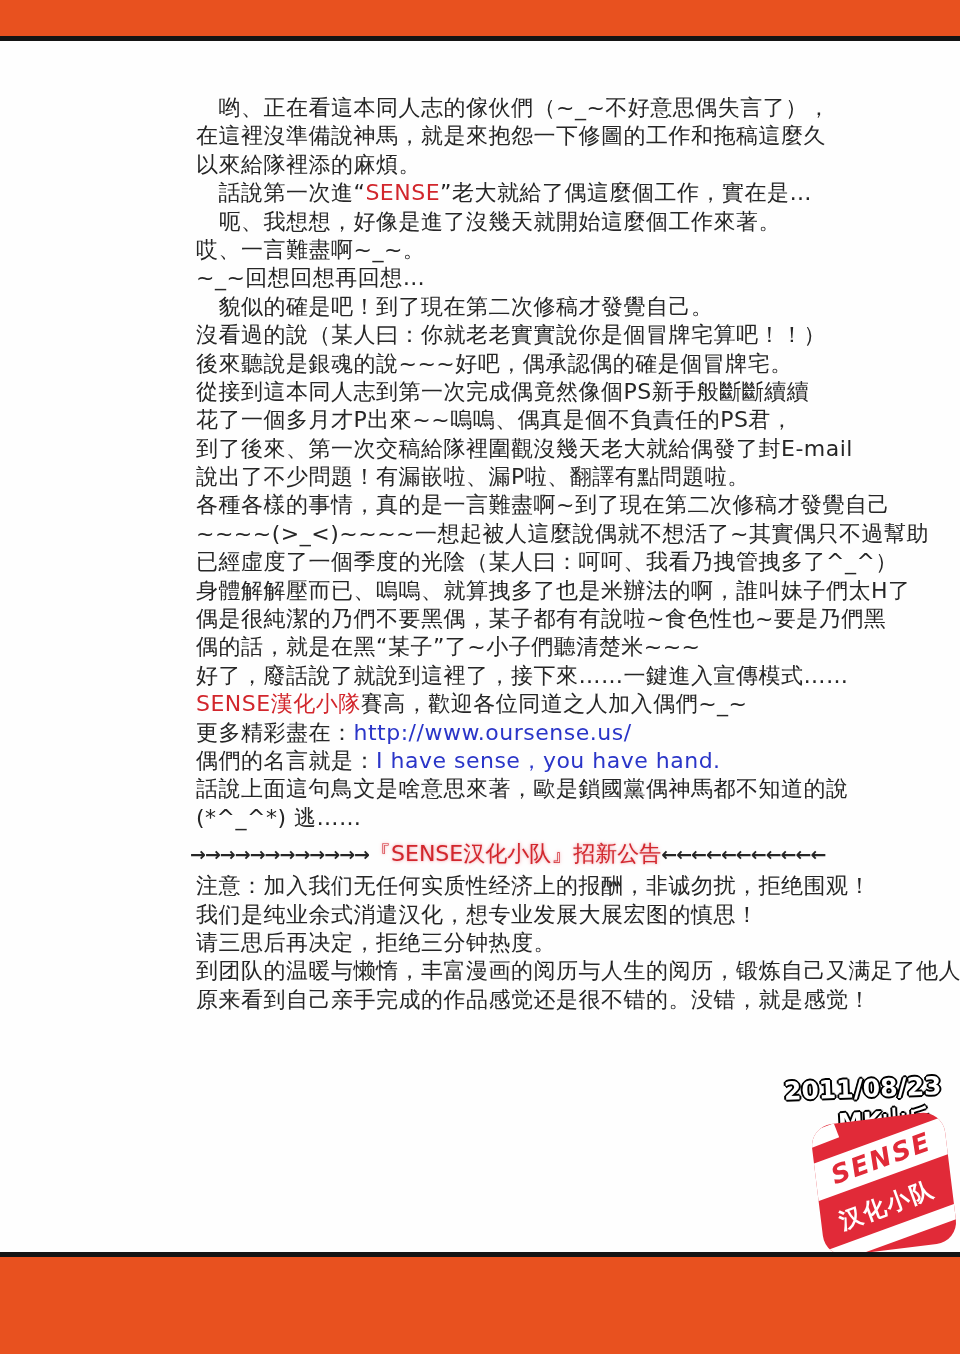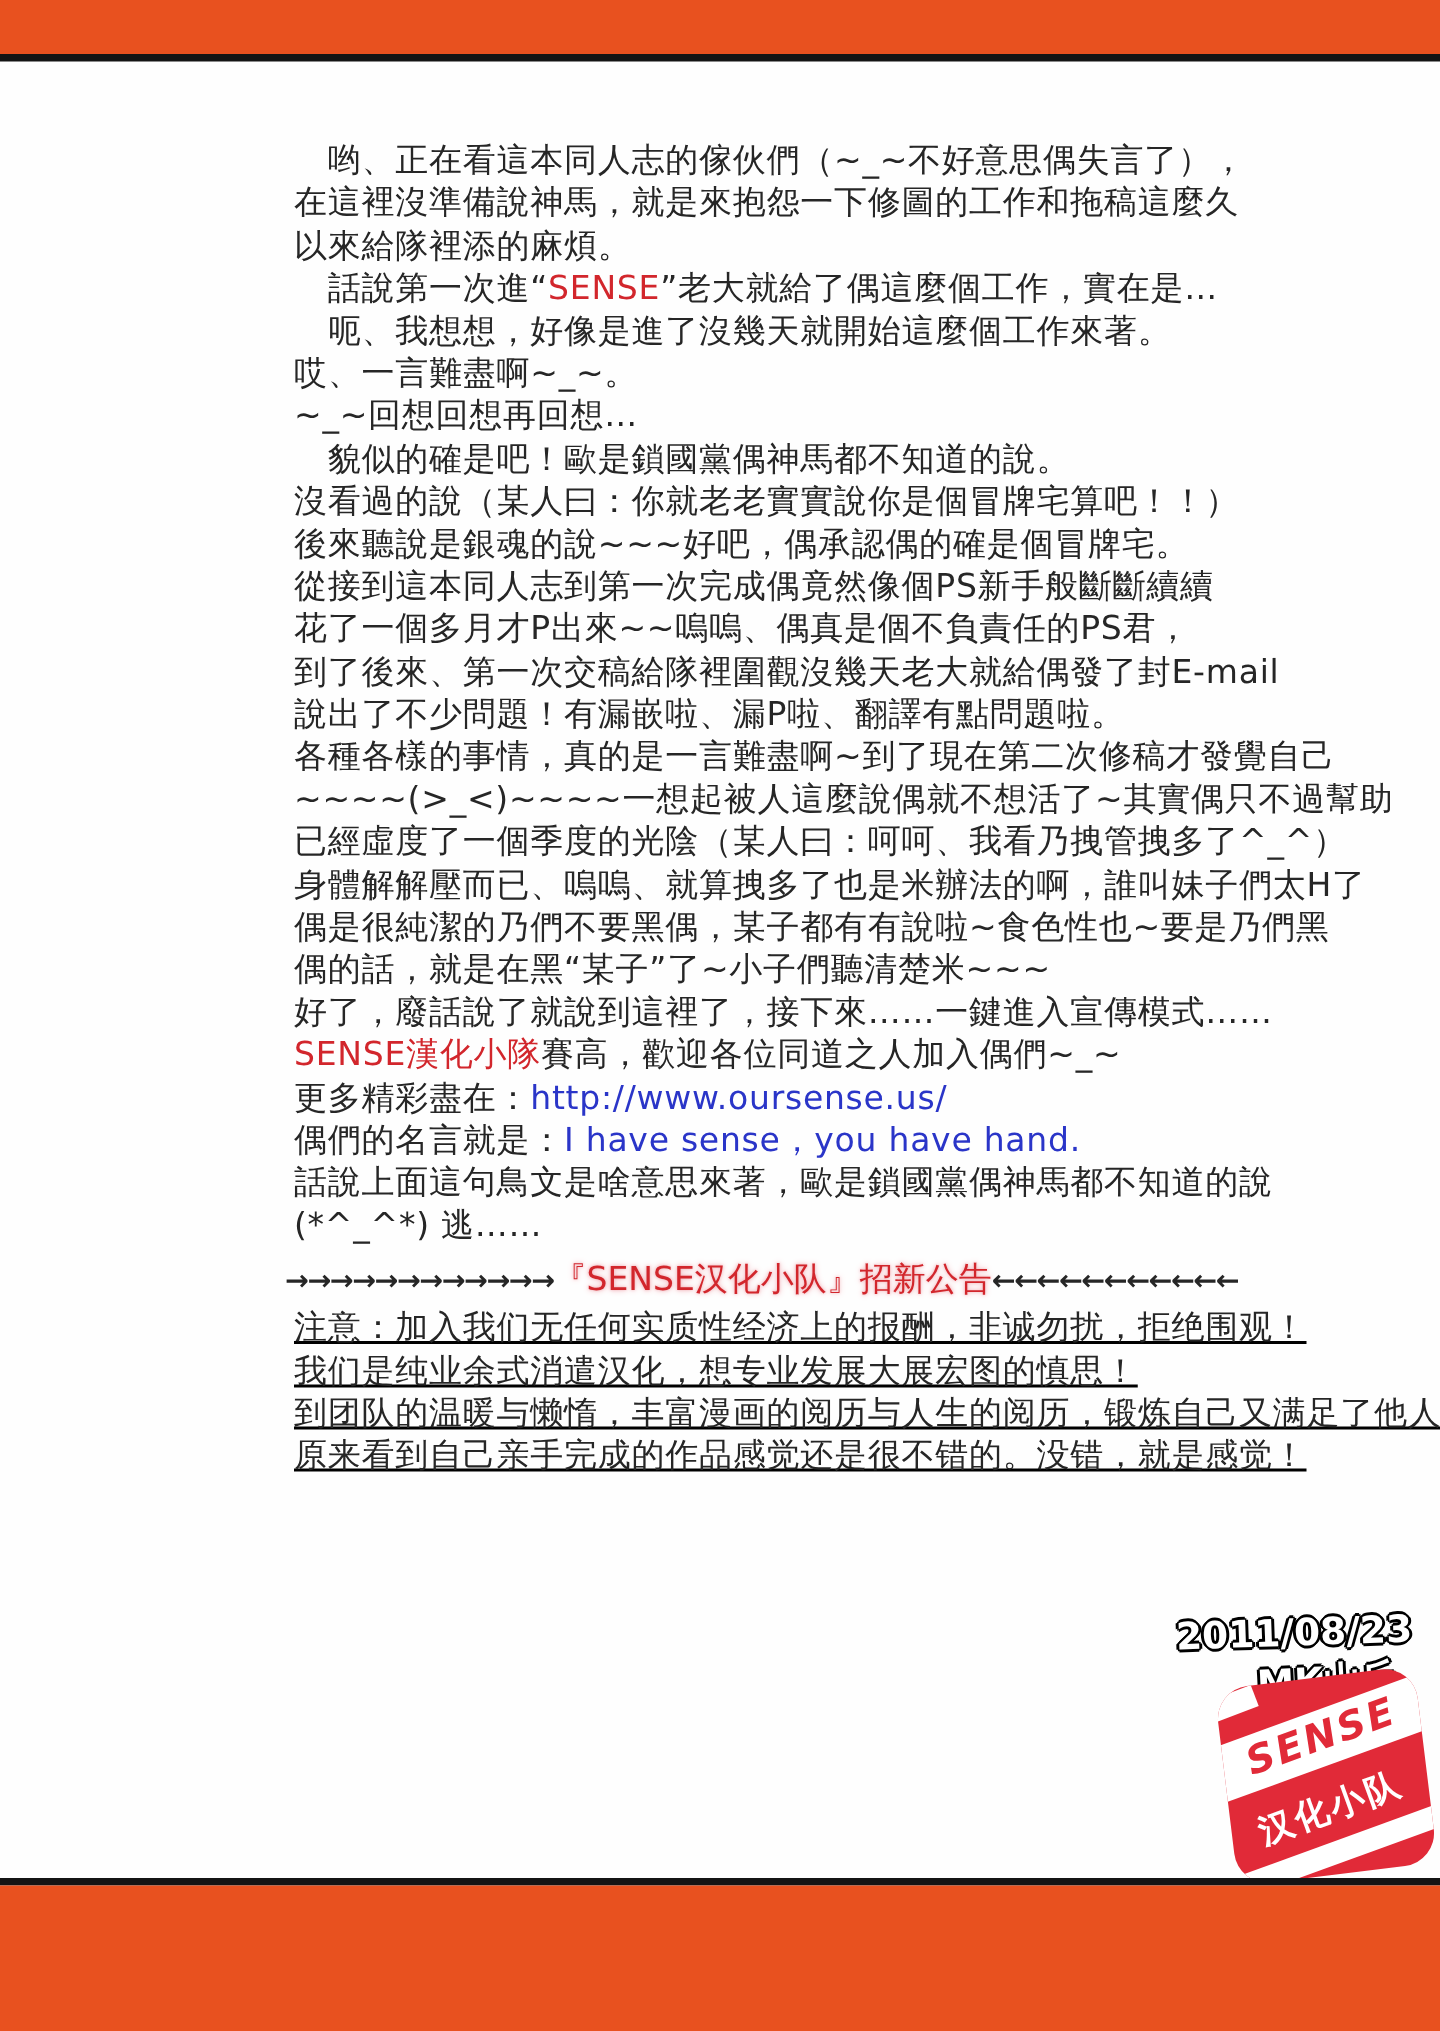--- a/index.html
+++ b/index.html
@@ -23,21 +23,21 @@
   .c-ink{color:var(--ink);}
   .c-red{color:var(--red);}
   .c-blue{color:var(--blue);}
 
   .heading{
     margin-top:7px;font-size:22px;line-height:30px;white-space:nowrap;
     margin-left:-6px;
   }
   .arrows{font-size:19px;letter-spacing:-1px;color:var(--ink);font-weight:bold;}
   .head-title{color:var(--red);font-weight:normal;text-shadow:0 0 4px var(--headglow),0 0 2px var(--headglow);}
-  .announce{margin-top:3px;text-decoration:underline;}
+  .announce{margin-top:3px;}
 
   .footer-date,.footer-credit{
     position:absolute;font-size:25px;font-weight:bold;color:#ffffff;white-space:nowrap;
     text-shadow:-2px 0 #000,2px 0 #000,0 -2px #000,0 2px #000,
                 -1px -1px #000,1px 1px #000,-1px 1px #000,1px -1px #000;
   }
   .footer-date{top:1074px;right:19px;transform:rotate(-2deg);}
   .footer-credit{top:1104px;right:28px;transform:rotate(-3deg);}
 
   .stamp{
@@ -73,21 +73,21 @@
 
   <div class="content">
     <div id="body-text">
         <div class="line"><span class="c-ink">　哟、正在看這本同人志的傢伙們（~_~不好意思偶失言了），</span></div>
         <div class="line"><span class="c-ink">在這裡沒準備說神馬，就是來抱怨一下修圖的工作和拖稿這麼久</span></div>
         <div class="line"><span class="c-ink">以來給隊裡添的麻煩。</span></div>
         <div class="line"><span class="c-ink">　話說第一次進“</span><span class="c-red">SENSE</span><span class="c-ink">”老大就給了偶這麼個工作，實在是…</span></div>
         <div class="line"><span class="c-ink">　呃、我想想，好像是進了沒幾天就開始這麼個工作來著。</span></div>
         <div class="line"><span class="c-ink">哎、一言難盡啊~_~。</span></div>
         <div class="line"><span class="c-ink">~_~回想回想再回想…</span></div>
-        <div class="line"><span class="c-ink">　貌似的確是吧！歐是鎖國黨偶神馬都不知道的說。</span></div>
+        <div class="line"><span class="c-ink">　貌似的確是吧！到了現在第二次修稿才發覺自己。</span></div>
         <div class="line"><span class="c-ink">沒看過的說（某人曰：你就老老實實說你是個冒牌宅算吧！！）</span></div>
         <div class="line"><span class="c-ink">後來聽說是銀魂的說~~~好吧，偶承認偶的確是個冒牌宅。</span></div>
         <div class="line"><span class="c-ink">從接到這本同人志到第一次完成偶竟然像個PS新手般斷斷續續</span></div>
         <div class="line"><span class="c-ink">花了一個多月才P出來~~嗚嗚、偶真是個不負責任的PS君，</span></div>
         <div class="line"><span class="c-ink">到了後來、第一次交稿給隊裡圍觀沒幾天老大就給偶發了封E-mail</span></div>
         <div class="line"><span class="c-ink">說出了不少問題！有漏嵌啦、漏P啦、翻譯有點問題啦。</span></div>
         <div class="line"><span class="c-ink">各種各樣的事情，真的是一言難盡啊~到了現在第二次修稿才發覺自己</span></div>
         <div class="line"><span class="c-ink">~~~~(&gt;_&lt;)~~~~一想起被人這麼說偶就不想活了~其實偶只不過幫助</span></div>
         <div class="line"><span class="c-ink">已經虛度了一個季度的光陰（某人曰：呵呵、我看乃拽管拽多了^_^）</span></div>
         <div class="line"><span class="c-ink">身體解解壓而已、嗚嗚、就算拽多了也是米辦法的啊，誰叫妹子們太H了</span></div>
@@ -101,20 +101,21 @@
         <div class="line"><span class="c-ink">(*^_^*) 逃……</span></div>
       </div>
 
     <div class="heading">
       <span class="arrows">→→→→→→→→→→→→</span><span class="head-title">『SENSE汉化小队』招新公告</span><span class="arrows">←←←←←←←←←←←</span>
     </div>
 
     <div class="announce" id="announcement-text">
         <div class="line"><span class="c-ink">注意：加入我们无任何实质性经济上的报酬，非诚勿扰，拒绝围观！</span></div>
         <div class="line"><span class="c-ink">我们是纯业余式消遣汉化，想专业发展大展宏图的慎思！</span></div>
+        <div class="line"><span class="c-ink">请三思后再决定，拒绝三分钟热度。</span></div>
         <div class="line"><span class="c-ink">到团队的温暖与懒惰，丰富漫画的阅历与人生的阅历，锻炼自己又满足了他人。</span></div>
         <div class="line"><span class="c-ink">原来看到自己亲手完成的作品感觉还是很不错的。没错，就是感觉！</span></div>
       </div>
   </div>
 
   <div class="footer-date">2011/08/23</div>
   <div class="footer-credit">MK山丘</div>
 
   <div class="stamp">
     <div class="notch"></div>

